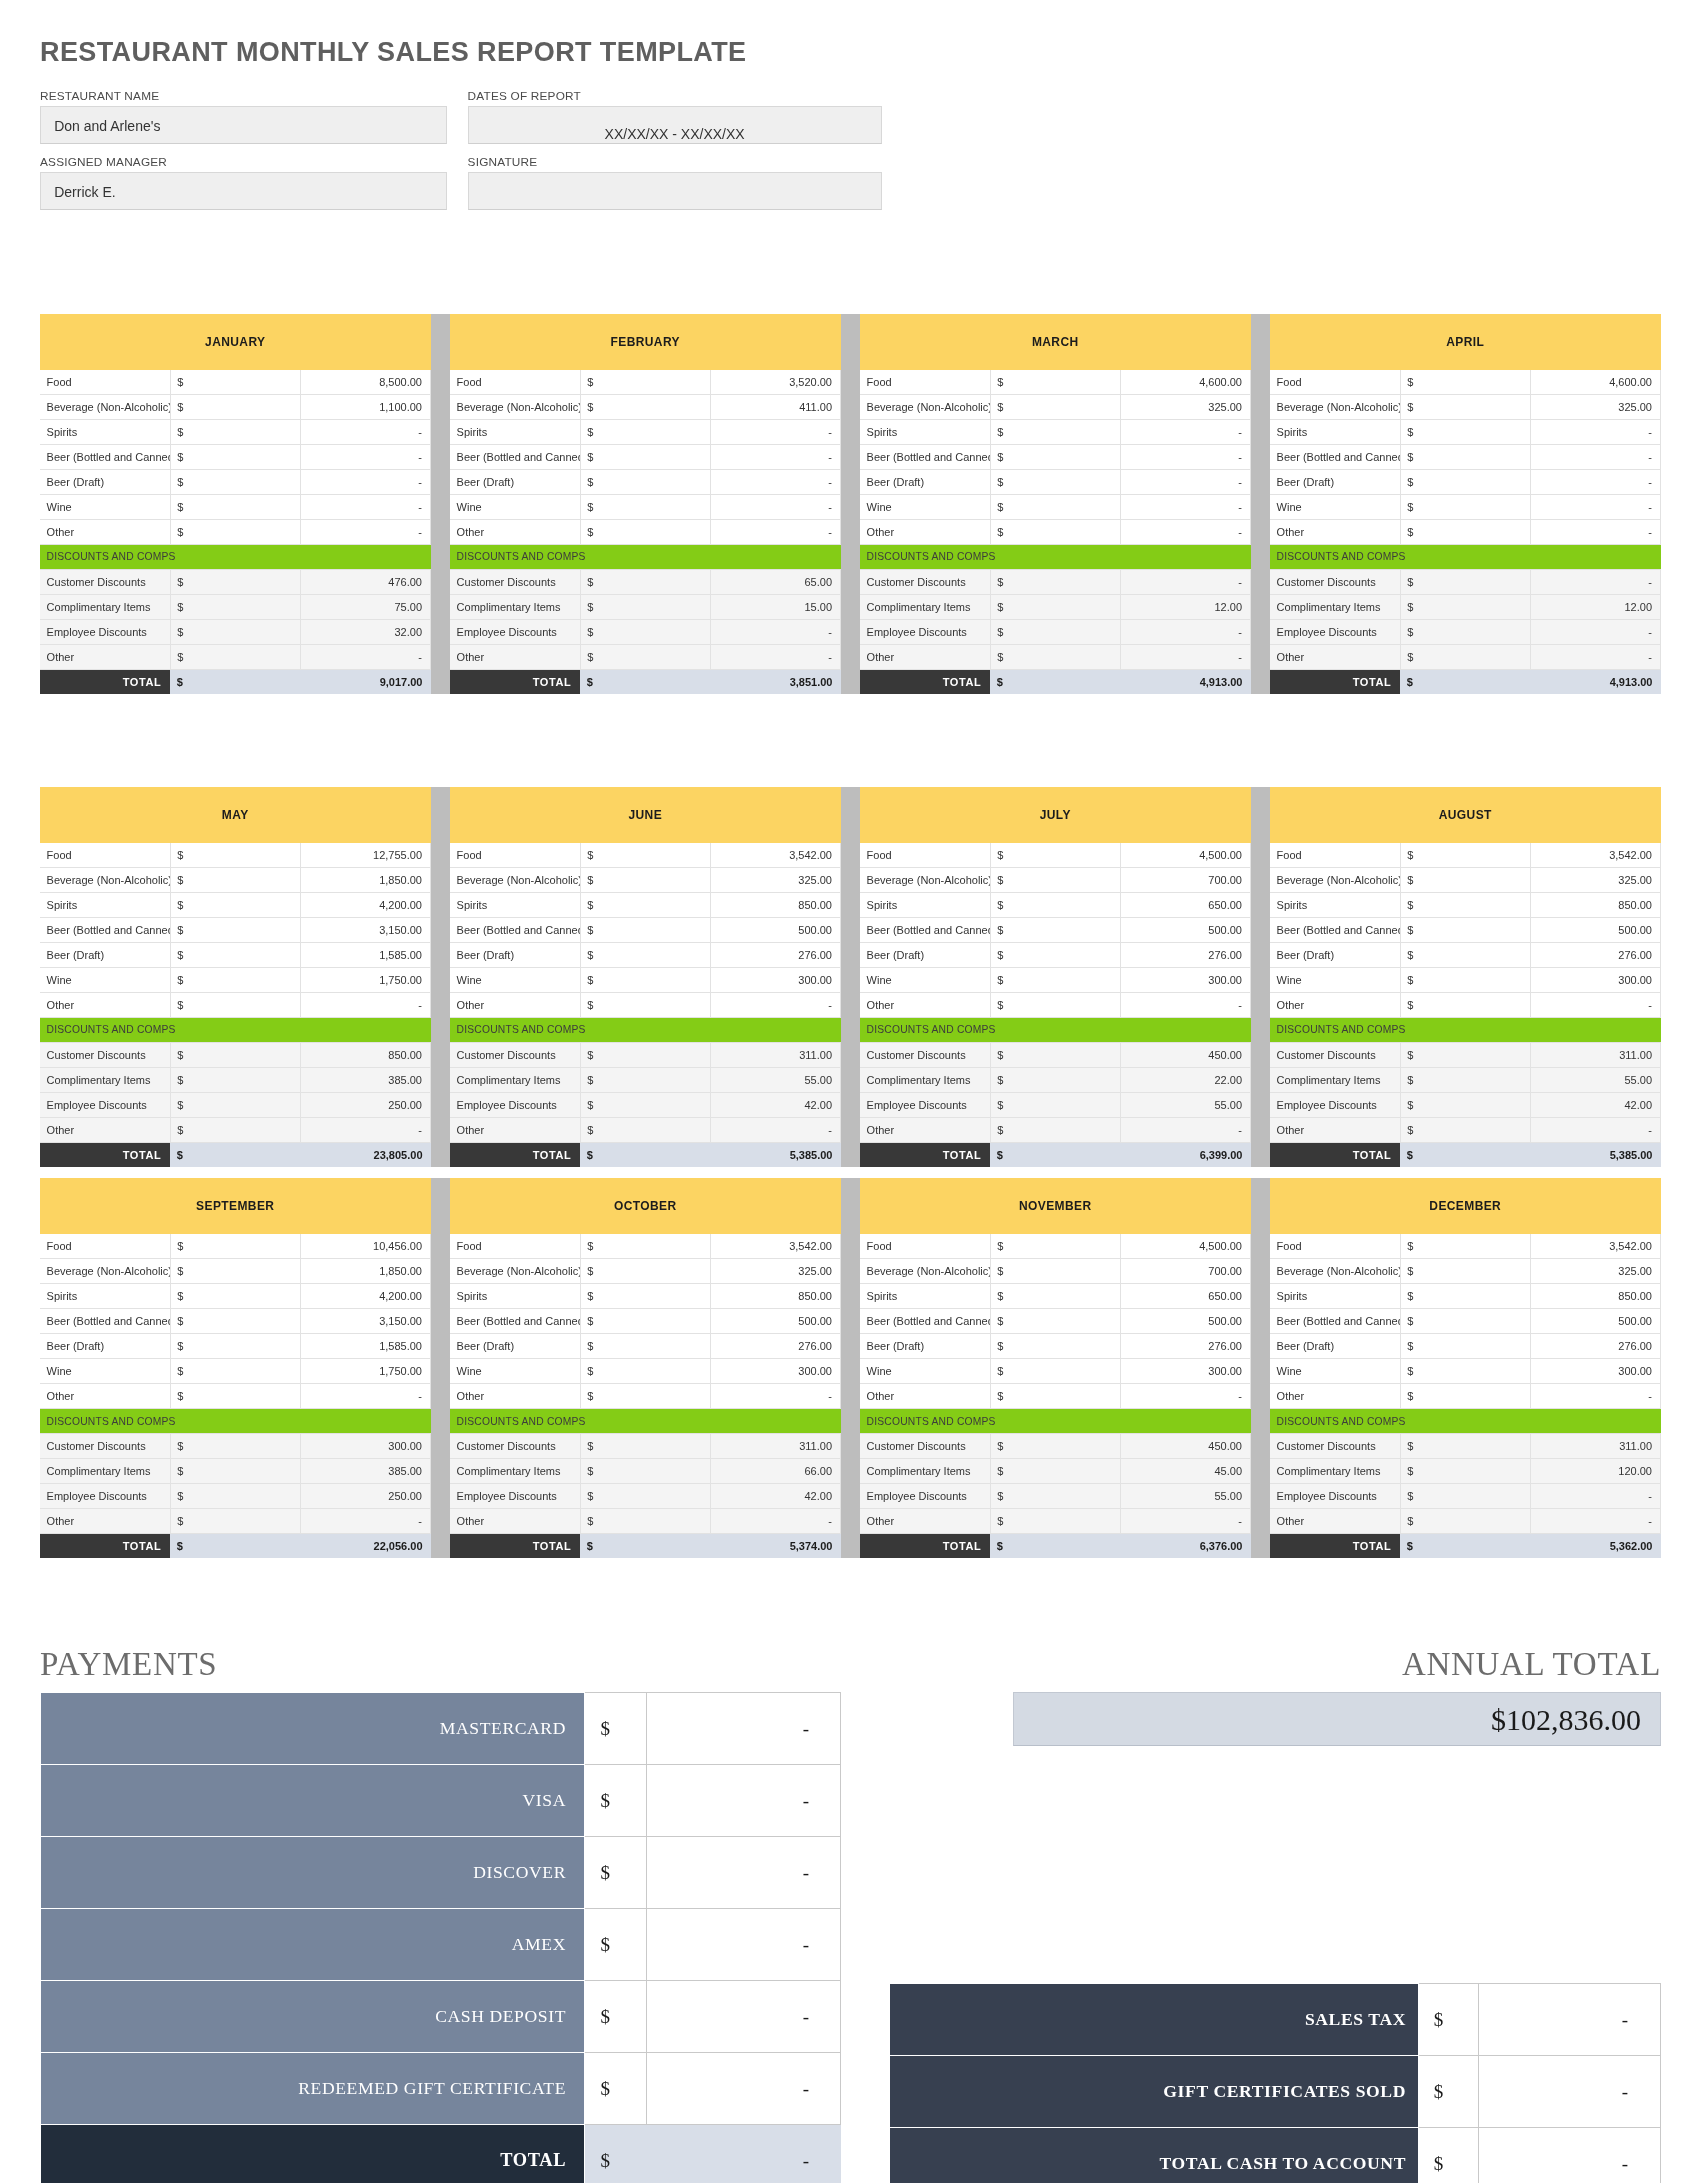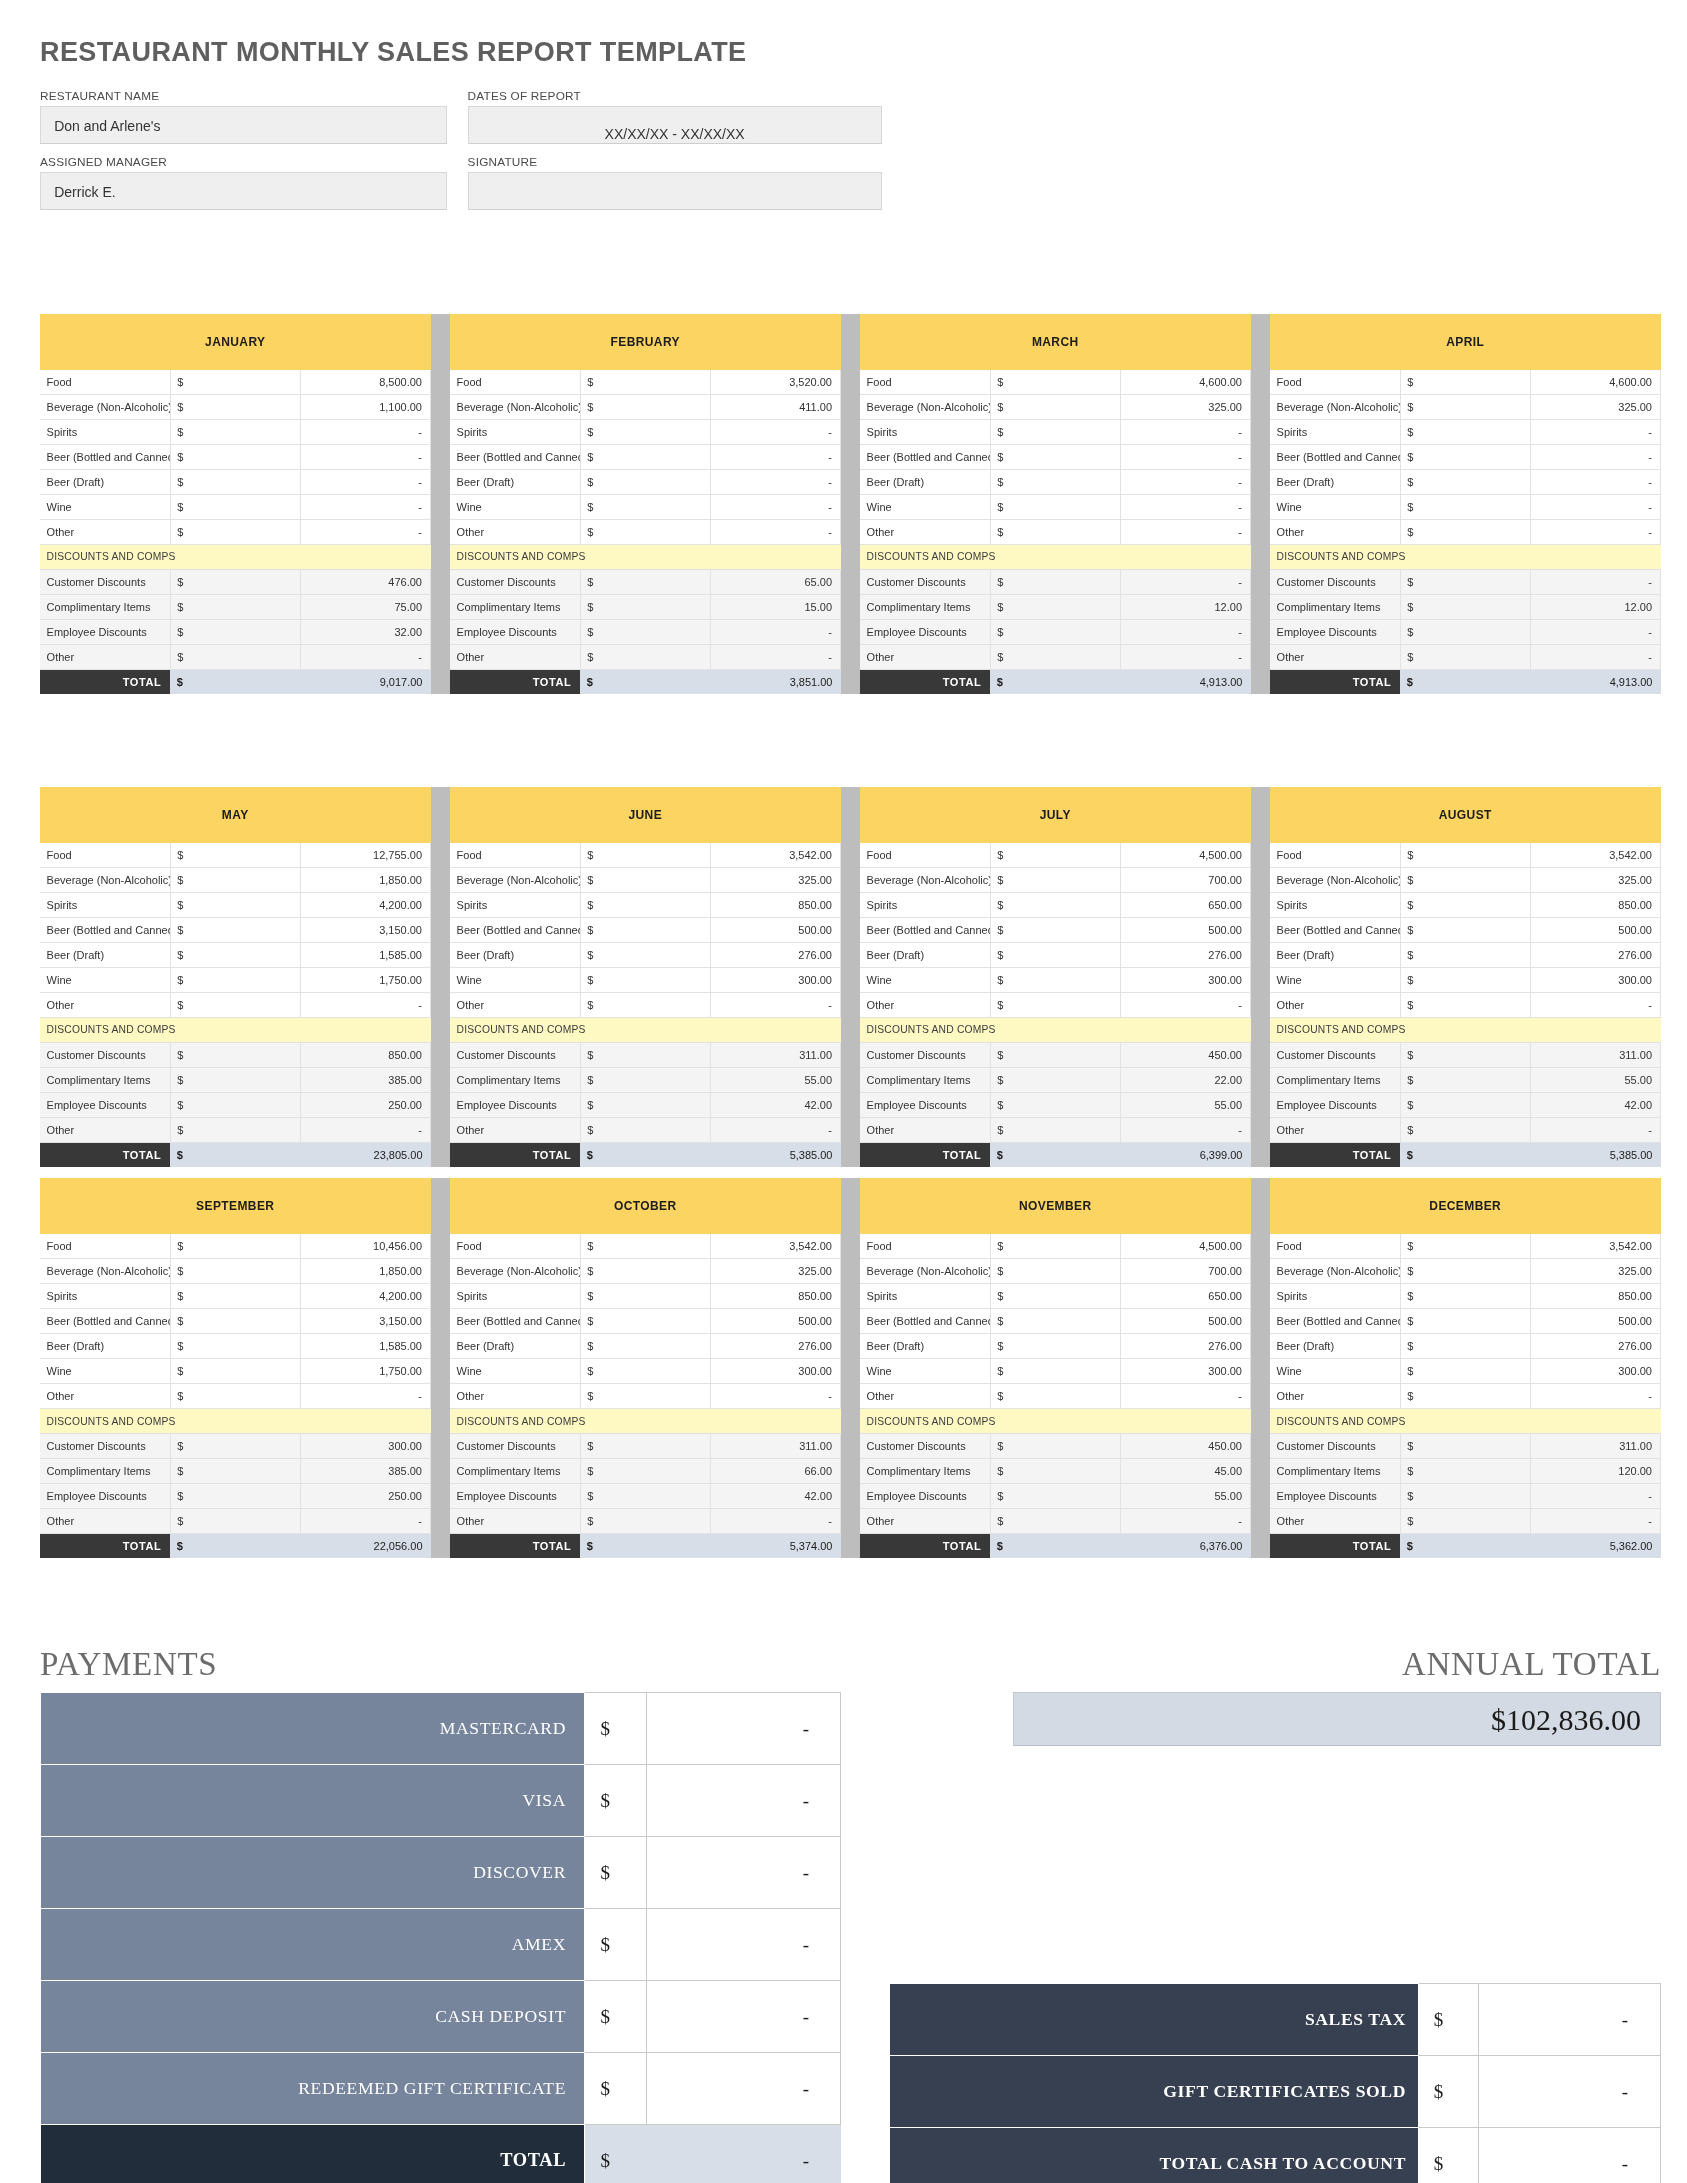--- a/index.html
+++ b/index.html
@@ -108,21 +108,21 @@
     overflow: hidden;
   }
   table.month td.lbl { background: #ffffff; width: 52%; }
   table.month td.cur { background: #ffffff; width: 10%; text-align: left; }
   table.month td.amt { background: #ffffff; width: 38%; text-align: right;
                        border-right: 0.7px solid #e2e2e2; padding-right: 8px; }
   table.month tr.shade td.lbl,
   table.month tr.shade td.cur,
   table.month tr.shade td.amt { background: #f4f4f4; }
   table.month tr.section td {
-    background: #fef9c3;
+    background: #84cc16;
     font-size: 10.3px;
     letter-spacing: 0.2px;
     color: #3c3c3c;
     border-right: none;
   }
   table.month tr.total td.tlbl {
     background: #383838;
     color: #ffffff;
     font-weight: bold;
     font-size: 11px;
@@ -134,21 +134,21 @@
   table.month tr.total td.tcur {
     background: #d8dee8;
     color: #1c1c1c;
     font-weight: bold;
     border: none;
     text-align: left;
   }
   table.month tr.total td.tamt {
     background: #d8dee8;
     color: #1c1c1c;
-    font-weight: normal;
+    font-weight: bold;
     text-align: right;
     padding-right: 8px;
     border: none;
   }
 
   
   .bottom {
     display: flex;
     margin-top: 88px;
     width: 1621px;

